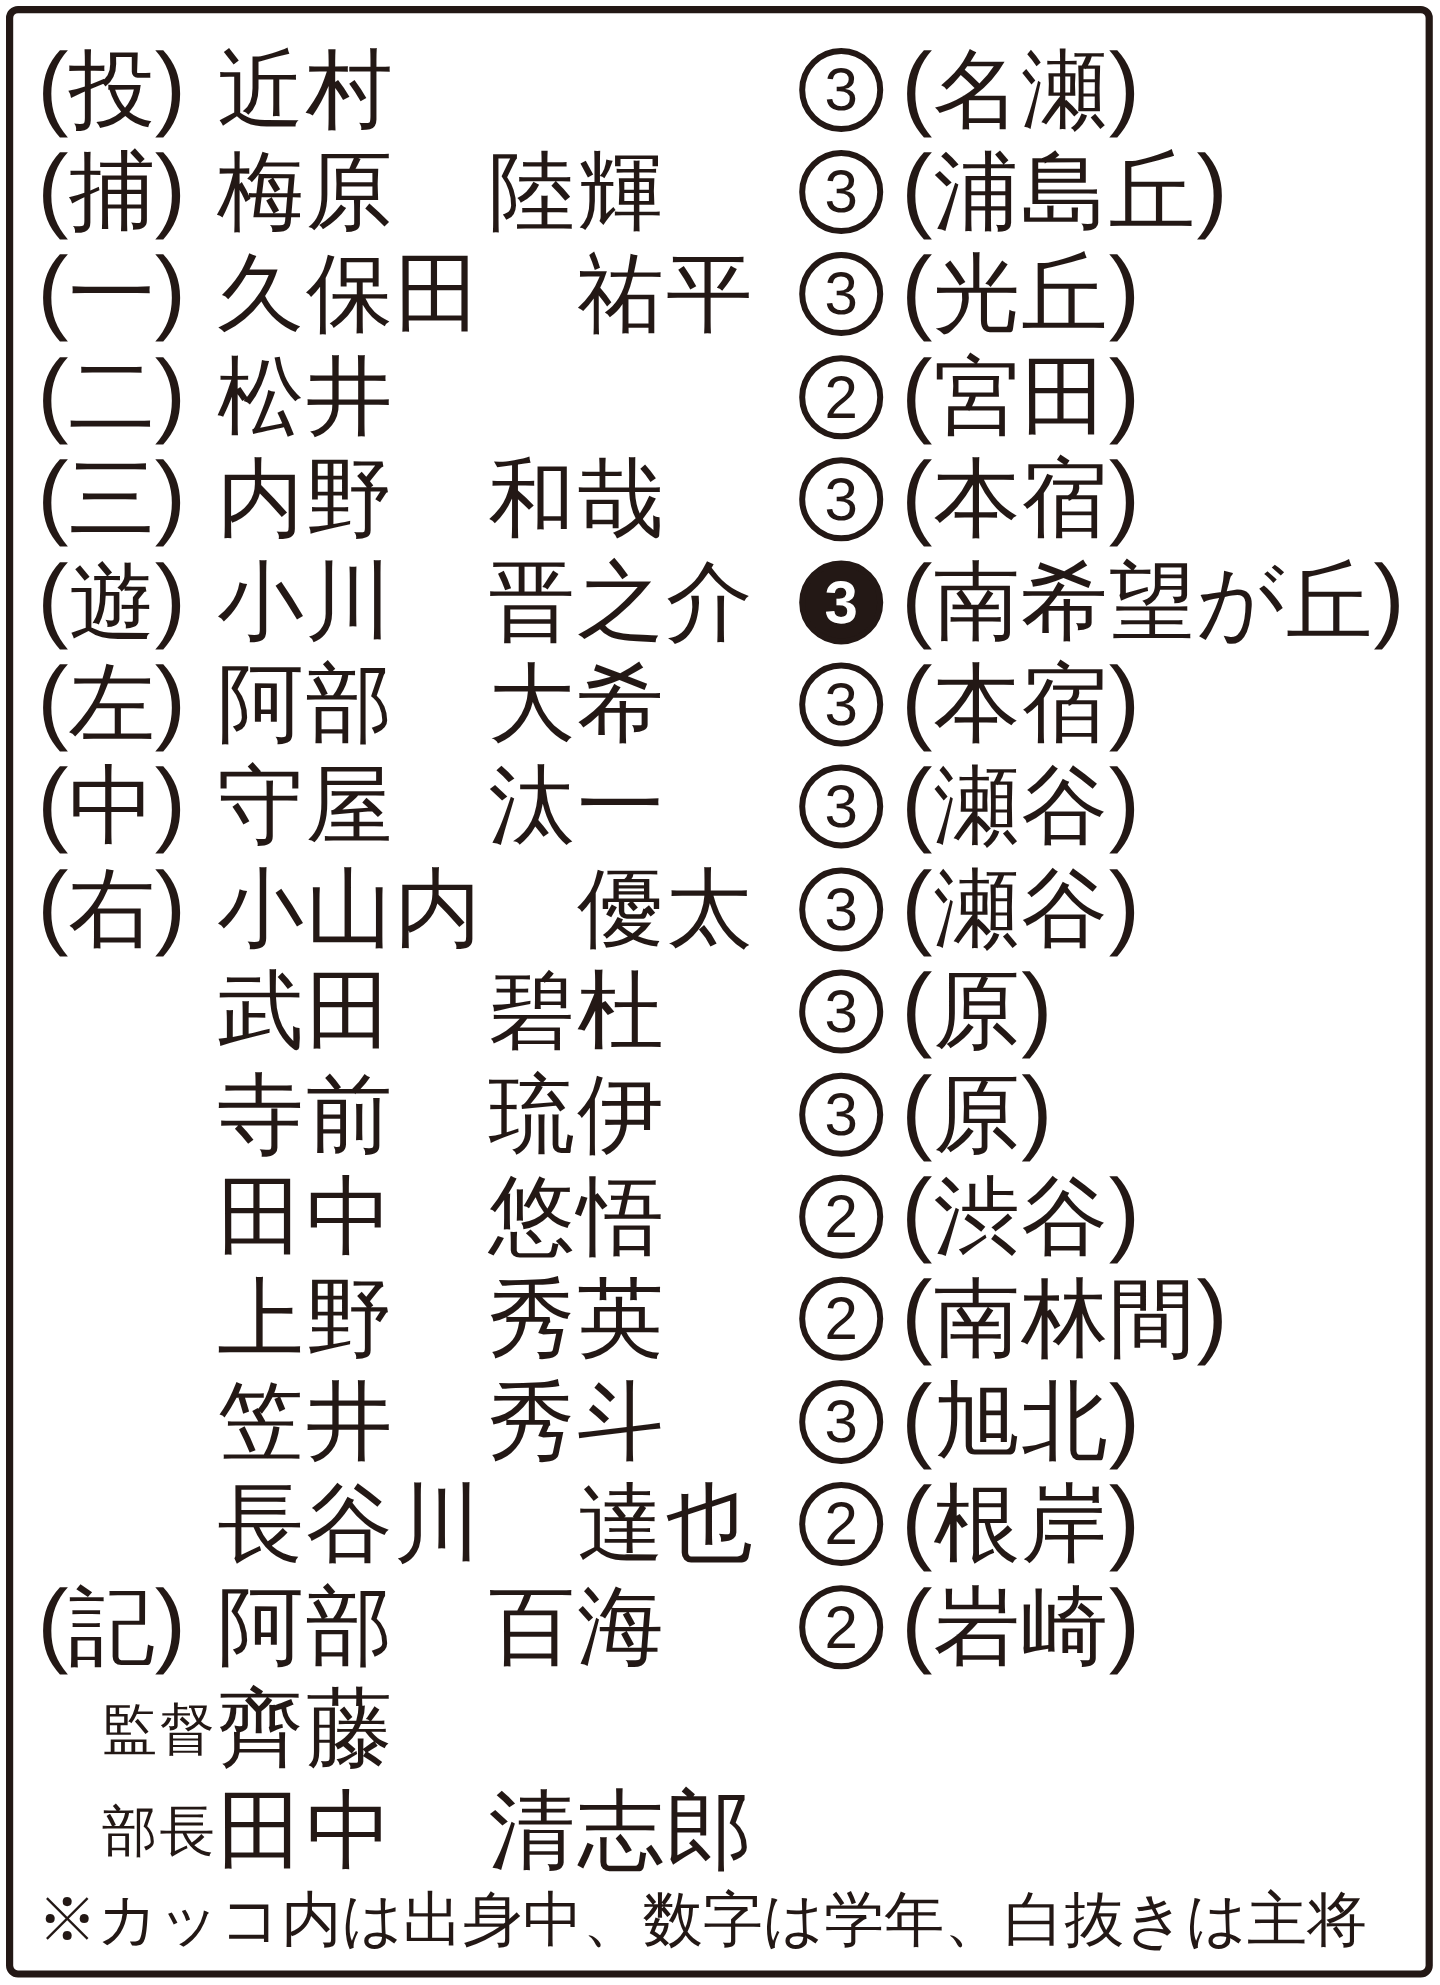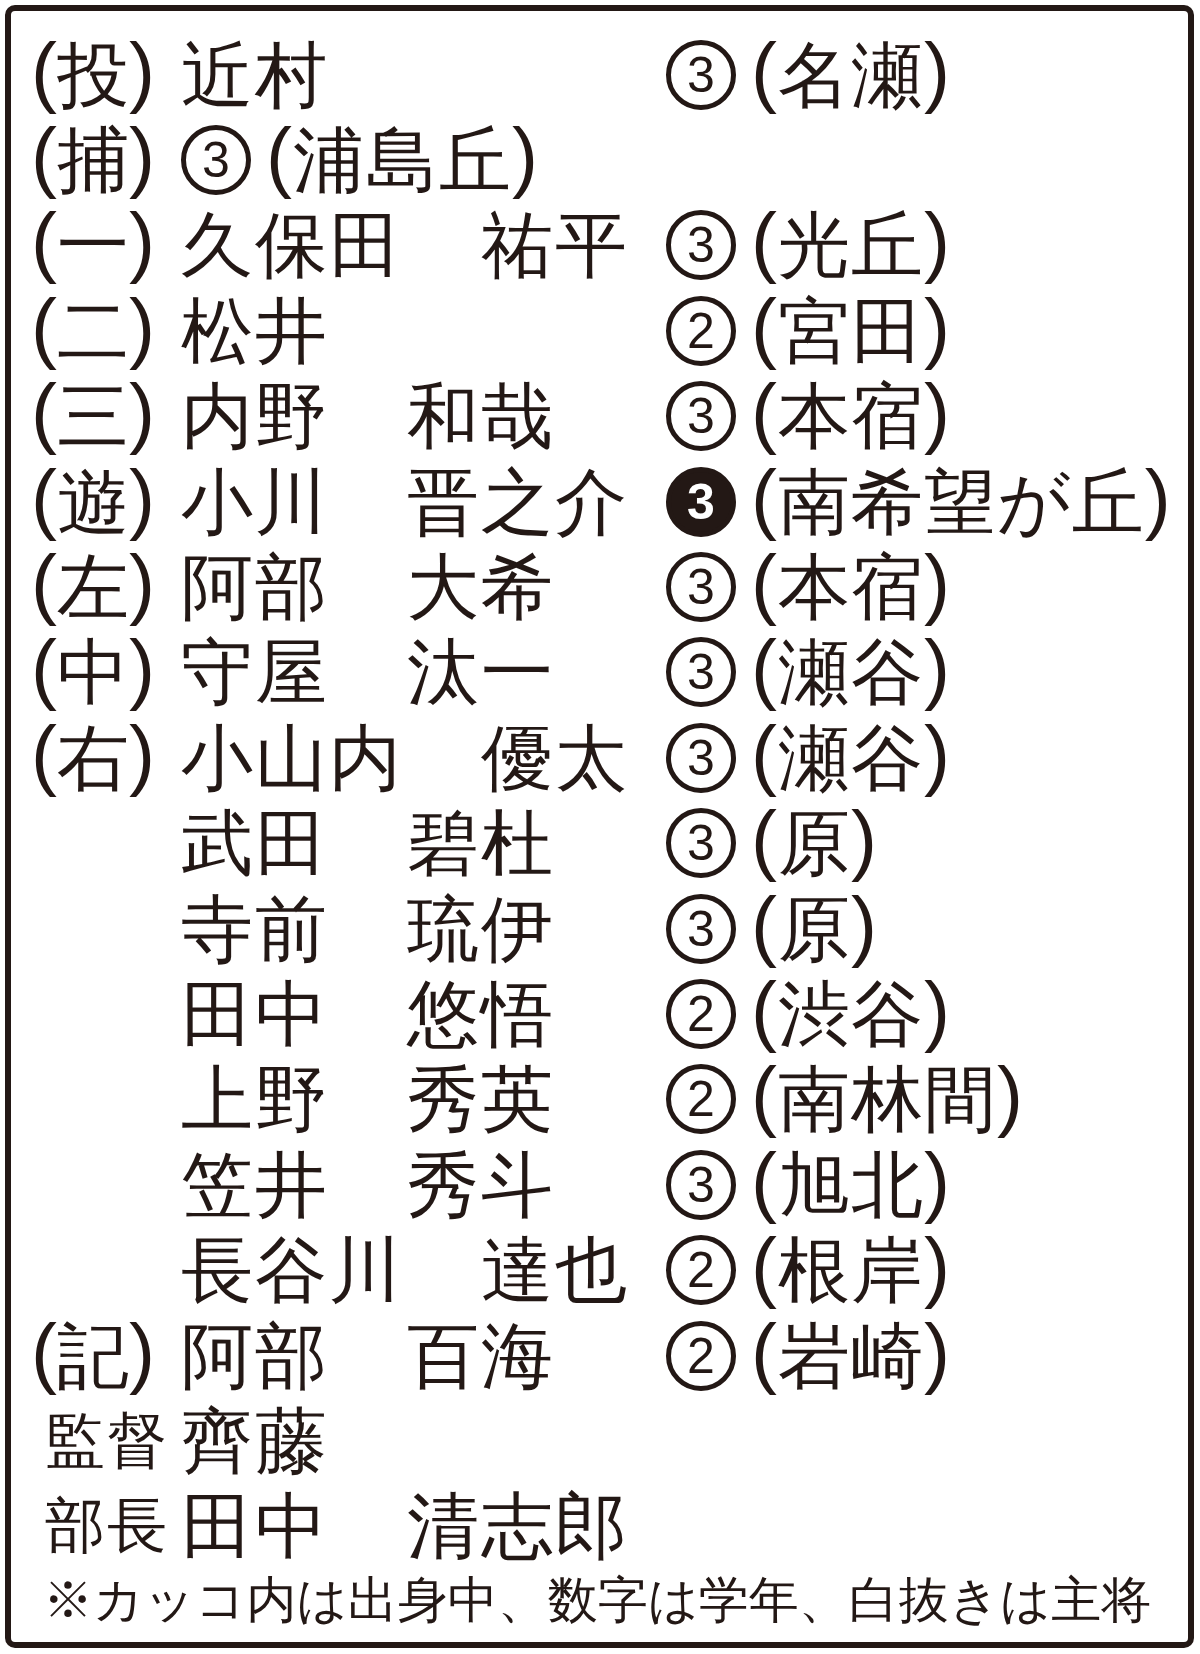--- a/index.html
+++ b/index.html
@@ -31,21 +31,21 @@
   }
   
   .pos {
     width: 150px;
     flex: 0 0 150px;
     display: flex;
     align-items: center;
     letter-spacing: 0;
   }
   .pos .pn { font-size: 78px; line-height: 1; transform: translateY(-4px); }
-  .pos.plain { font-size: 60px; padding-left: 14px; letter-spacing: 2px; }
+  .pos.plain { font-size: 46px; padding-left: 14px; letter-spacing: 2px; justify-content: flex-end; }
   
   .name {
     width: 485px;
     flex: 0 0 485px;
     display: flex;
     align-items: flex-start;
   }
   .family, .given { letter-spacing: 2px; }
   .nsp { display: inline-block; width: 78px; height: 1px; }
   
@@ -79,21 +79,21 @@
     align-items: center;
     letter-spacing: 1px;
   }
   .school .pn { font-size: 78px; line-height: 1; transform: translateY(-4px); }
   .hidden { visibility: hidden; }
   
   .legend {
     height: 62px;
     display: flex;
     align-items: center;
-    padding-left: 32px;
+    padding-left: 20px;
     font-size: 50px;
     letter-spacing: 0px;
     white-space: nowrap;
   }
 </style>
 </head>
 <body>
 
 <div class="card">
   <div class="rows" id="rows">
@@ -116,20 +116,25 @@
       <span class="pn">)</span>
     </span>
   </div>
 
   <div class="row">
     <span class="pos">
       <span class="pn">(</span>
       <span class="pc">捕</span>
       <span class="pn">)</span>
     </span>
+    <span class="name">
+      <span class="family">梅原</span>
+      <span class="nsp"></span>
+      <span class="given">陸輝</span>
+    </span>
     <span class="grade">
       <span class="circle">3</span>
     </span>
     <span class="school">
       <span class="pn">(</span>
       <span class="sc">浦島丘</span>
       <span class="pn">)</span>
     </span>
   </div>
 

